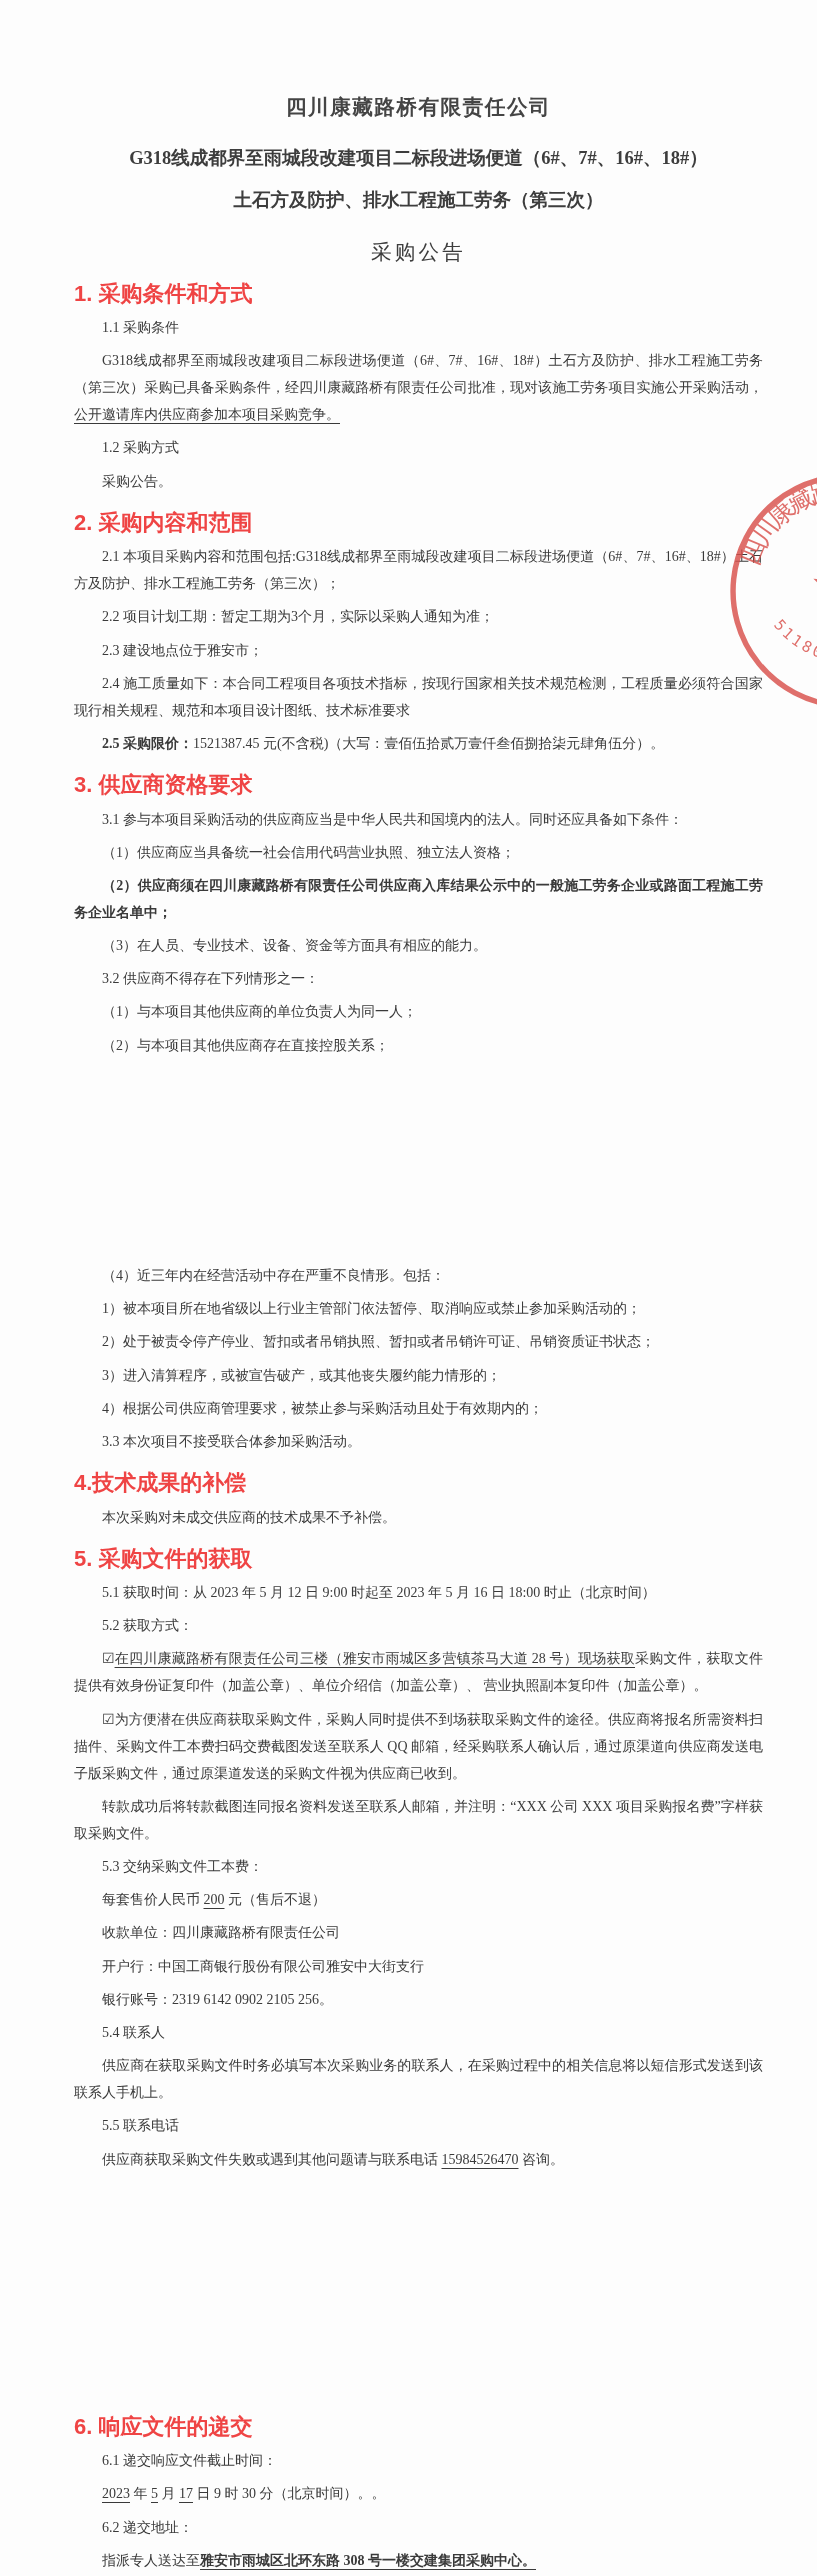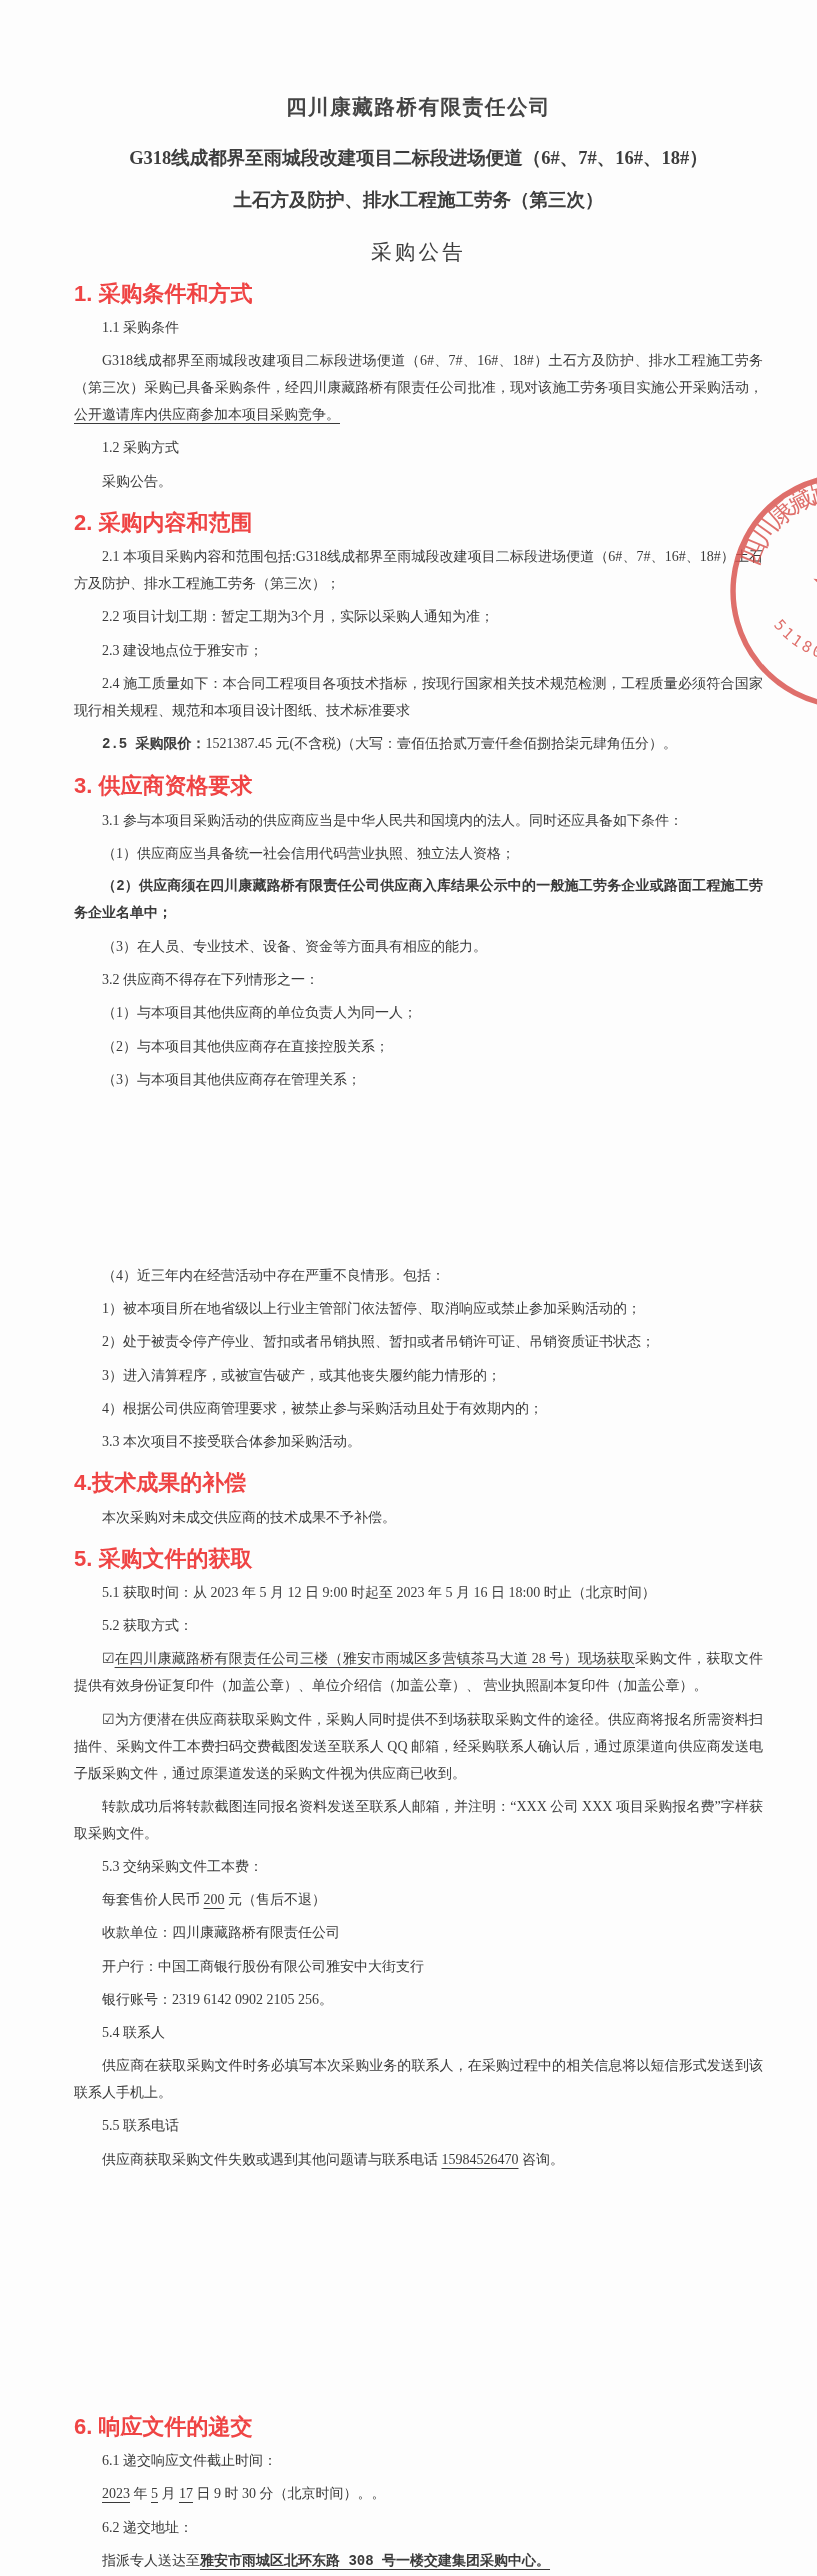--- a/index.html
+++ b/index.html
@@ -39,21 +39,21 @@
   }
   .sh{
     font-size:22px;font-weight:bold;color:#ef4444;line-height:28px;
     margin:14.4px 0 5.2px 0;
     font-family:"Liberation Sans","DejaVu Sans",sans-serif;
   }
   .p{
     font-size:14px;line-height:27px;margin:6.2px 0 0 0;
     text-indent:2em;color:#3a3a3a;text-align:justify;
   }
-  .b{font-weight:bold;font-family:Liberation Mono, monospace;}
+  .b{font-weight:bold;}
   .u{text-decoration:underline;text-underline-offset:3.6px;}
 
   .stamp{position:absolute;opacity:.82;z-index:4;pointer-events:none;}
   .stamp-edge-top{left:727px;top:470px;width:242px;height:242px;transform:rotate(6deg);}
 </style>
 </head>
 <body>
 
 <div class="page">
 
@@ -77,21 +77,20 @@
     <p class="p"><span class="b">2.5 采购限价：</span><span>1521387.45 元(不含税)（大写：壹佰伍拾贰万壹仟叁佰捌拾柒元肆角伍分）。</span></p>
 
     <h3 class="sh">3. 供应商资格要求</h3>
     <p class="p">3.1 参与本项目采购活动的供应商应当是中华人民共和国境内的法人。同时还应具备如下条件：</p>
     <p class="p">（1）供应商应当具备统一社会信用代码营业执照、独立法人资格；</p>
     <p class="p b">（2）供应商须在四川康藏路桥有限责任公司供应商入库结果公示中的一般施工劳务企业或路面工程施工劳务企业名单中；</p>
     <p class="p">（3）在人员、专业技术、设备、资金等方面具有相应的能力。</p>
     <p class="p">3.2 供应商不得存在下列情形之一：</p>
     <p class="p">（1）与本项目其他供应商的单位负责人为同一人；</p>
     <p class="p">（2）与本项目其他供应商存在直接控股关系；</p>
-    <p class="p">（3）与本项目其他供应商存在管理关系；</p>
   </div>
 
   <div class="content pg2">
     <p class="p" style="margin-top:5px">（4）近三年内在经营活动中存在严重不良情形。包括：</p>
     <p class="p">1）被本项目所在地省级以上行业主管部门依法暂停、取消响应或禁止参加采购活动的；</p>
     <p class="p">2）处于被责令停产停业、暂扣或者吊销执照、暂扣或者吊销许可证、吊销资质证书状态；</p>
     <p class="p">3）进入清算程序，或被宣告破产，或其他丧失履约能力情形的；</p>
     <p class="p">4）根据公司供应商管理要求，被禁止参与采购活动且处于有效期内的；</p>
     <p class="p">3.3 本次项目不接受联合体参加采购活动。</p>
 

